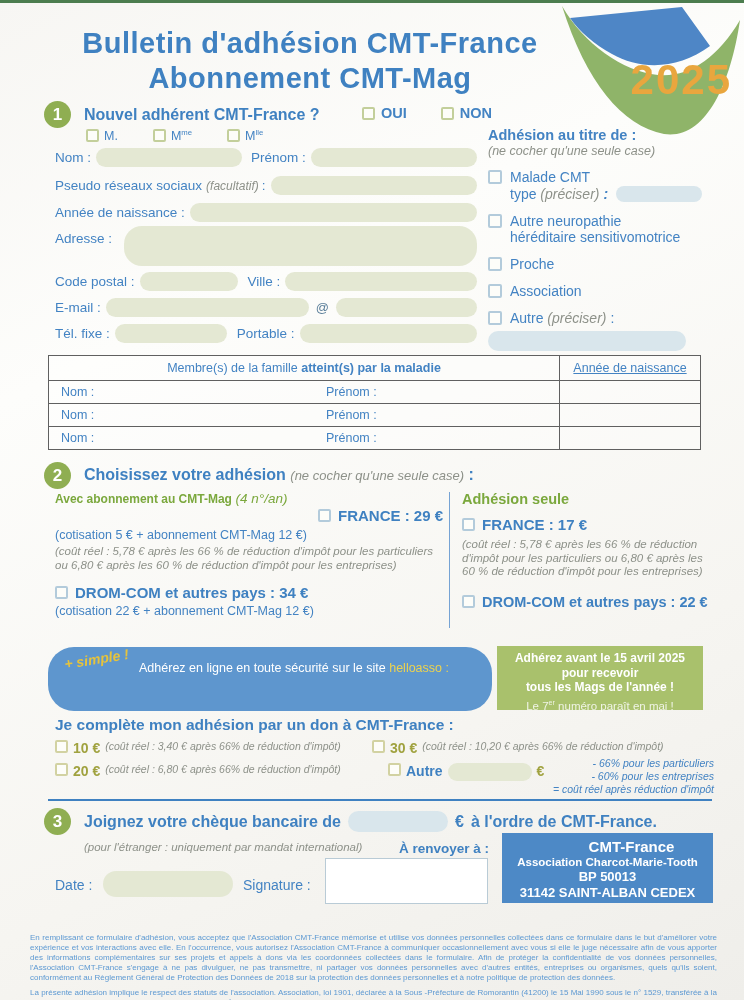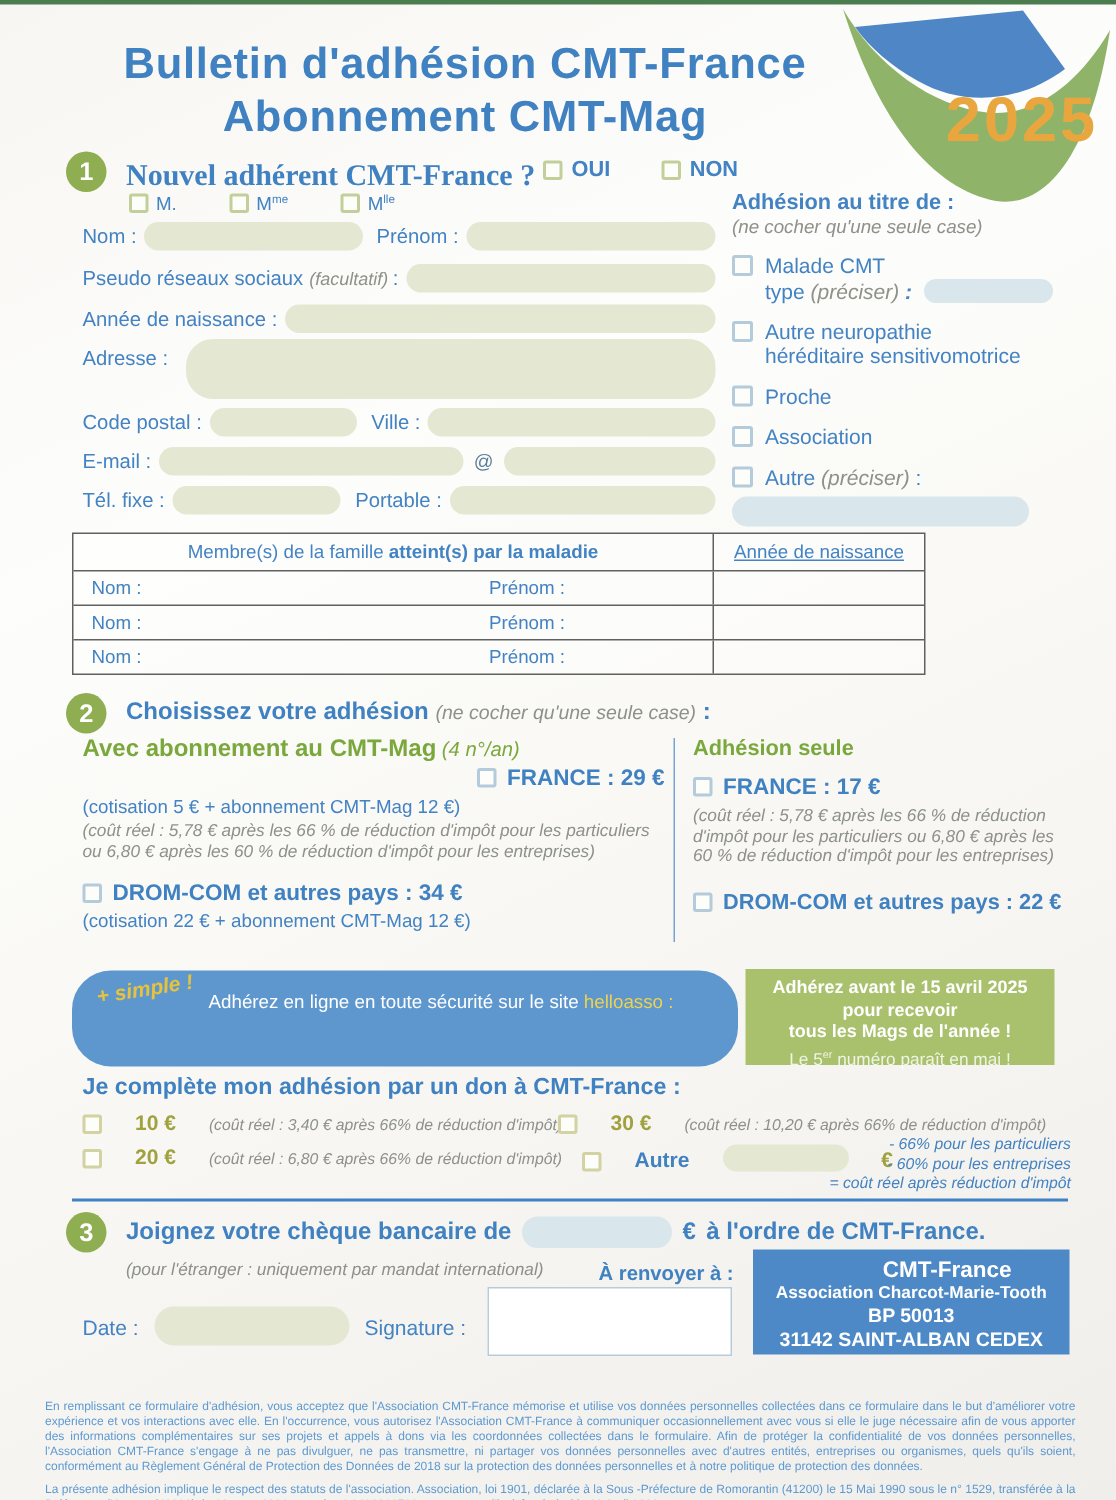--- a/index.html
+++ b/index.html
@@ -33,27 +33,27 @@
   .cb.bluecb { border-color:#b3cbdb; }
   .cb.olivecb { border-color:#d2d2a2; }
 
   .pill { display:inline-block; background:#e4e8d3; border-radius:10px; height:19px; }
   .pill.bluepill { background:#d9e6ec; }
 
   .row { position:absolute; display:flex; align-items:center; font-size:13.5px; color:#4383c3; }
   .row .pill { margin-left:5px; }
   .lbl { white-space:nowrap; }
 
-  .h-sec { font-size:20px; font-weight:bold; color:#3f81c1; white-space:nowrap;font-family:Liberation Serif, serif; }
+  .h-sec { font-size:16px; font-weight:bold; color:#3f81c1; white-space:nowrap; }
 
   .titre-col { left:488px; top:127px; width:226px; font-size:14px; color:#4383c3; }
   .topt { display:flex; gap:8px; align-items:flex-start; margin-top:11px; }
   .topt .cb { margin-top:1px; width:14px; height:14px; }
 
-  .ftable { left:48px; top:355px; width:569px; border:1.3px solid #606060;
+  .ftable { left:48px; top:355px; width:653px; border:1.3px solid #606060;
     font-size:12.5px; color:#4383c3; background:rgba(255,255,255,0.35); }
   .ftable .thead { display:flex; border-bottom:1.3px solid #606060; }
   .ftable .th-left { flex:1; text-align:center; padding:5px 0; border-right:1.3px solid #606060; }
   .ftable .th-right { width:140px; text-align:center; padding:5px 0;text-decoration:underline; }
   .ftable .tr { display:flex; border-bottom:1.3px solid #606060; }
   .ftable .tr:last-child { border-bottom:none; }
   .ftable .tr-left { flex:1; display:flex; padding:4px 0 4px 12px; border-right:1.3px solid #606060; }
   .ftable .t-nom { width:265px; }
   .ftable .tr-right { width:140px; }
 
@@ -69,21 +69,21 @@
   .hello-body { position:absolute; left:58px; top:14px; width:376px; text-align:center; }
   .hello-line1 { font-size:12.5px; }
   .hello-line1 .brand { color:#ecd24f; }
   .hello-url { font-size:13.5px; font-weight:bold; margin-top:3px; }
 
   .promo-box { left:497px; top:646px; width:206px; height:64px; background:#a9c16c;
     color:#fff; text-align:center; font-weight:bold; font-size:12px; line-height:14.5px;
     padding-top:5px; }
   .promo-last { font-weight:normal; color:rgba(255,255,255,0.82); font-size:11.5px; margin-top:1px; }
 
-  .don-group { position:absolute; display:flex; align-items:flex-end; gap:22px; }
+  .don-group { position:absolute; display:flex; align-items:flex-start; gap:5px; }
   .don-amt { font-size:14px; font-weight:bold; color:#a0a23f; white-space:nowrap; }
   .don-note { font-size:10.5px; font-style:italic; color:#8d9189; white-space:nowrap; }
   .don-side { position:absolute; left:552px; top:757px; width:162px; text-align:right;
     font-size:10.5px; font-style:italic; color:#4383c3; line-height:13px; }
 
   .divider { left:48px; top:799px; width:664px; border-top:2px solid #3f81c1; }
 
   .addr-box { left:502px; top:833px; width:211px; height:70px; background:#4d89c6;
     color:#fff; text-align:center; font-weight:bold; padding-top:5px; }
   .addr-l1 { font-size:15px;padding-left:48px; }
@@ -263,21 +263,21 @@
     <span>2</span>
   </div>
   <div class="abs" style="left:84px; top:466px; font-size:16px;">
     <span class="bold blue">Choisissez votre adhésion</span>
     <span class="gray-it" style="font-size:13px;">(ne cocher qu'une seule case)</span>
     <span class="bold blue">:</span>
   </div>
 
   <div class="abs s2col" style="left:55px; top:491px; width:388px;">
     <div>
-      <span class="green-txt bold" style="font-size:16px;">Avec abonnement au CMT-Mag</span>
+      <span class="green-txt bold" style="font-size:12px;">Avec abonnement au CMT-Mag</span>
       <span class="green-txt" style="font-size:13.5px;font-style:italic;">(4 n°/an)</span>
     </div>
     <div class="opt-row" style="margin-top:1px;justify-content:flex-end;">
       <span class="cb bluecb"></span>
       <span class="price">FRANCE : 29 €</span>
     </div>
     <div style="margin-top:4px; font-size:12.5px;">(cotisation 5 € + abonnement CMT-Mag 12 €)</div>
     <div class="cost" style="margin-top:3px;">(coût réel : 5,78 € après les 66 % de réduction d'impôt pour les particuliers ou 6,80 € après les 60 % de réduction d'impôt pour les entreprises)</div>
     <div class="opt-row" style="margin-top:12px;">
       <span class="cb bluecb"></span>
@@ -309,21 +309,21 @@
         <span class="brand">helloasso :</span>
       </div>
     </div>
   </div>
 
   <div class="abs promo-box">
     <div>Adhérez avant le 15 avril 2025</div>
     <div>pour recevoir</div>
     <div>tous les Mags de l'année !</div>
     <div class="promo-last">
-      <span>Le 5</span><sup>er</sup><span> numéro paraît en mai !</span>
+      <span>Le 7</span><sup>er</sup><span> numéro paraît en mai !</span>
     </div>
   </div>
 
   <div class="abs bold blue" style="left:55px; top:716px; font-size:15.5px;">Je complète mon adhésion par un don à CMT-France :</div>
 
   <div class="don-group" style="left:55px; top:740px;">
     <span class="cb olivecb"></span>
     <span class="don-amt">10 €</span>
     <span class="don-note">(coût réel : 3,40 € après 66% de réduction d'impôt)</span>
   </div>

